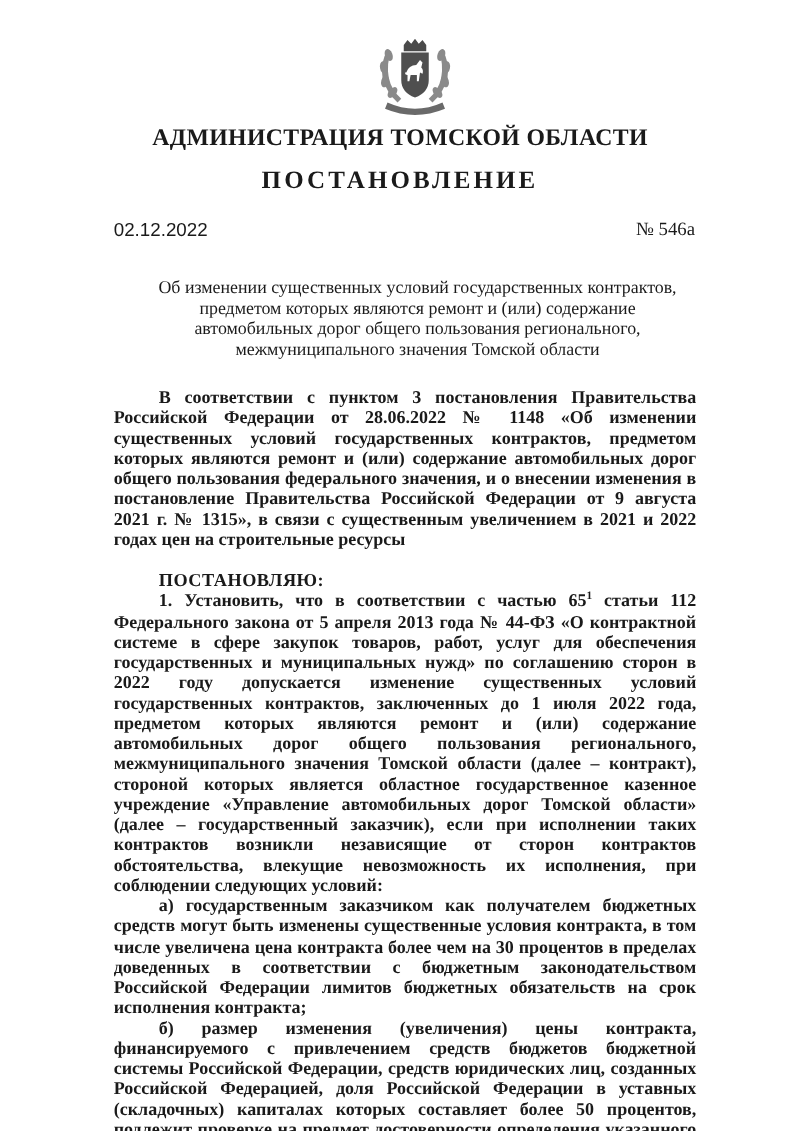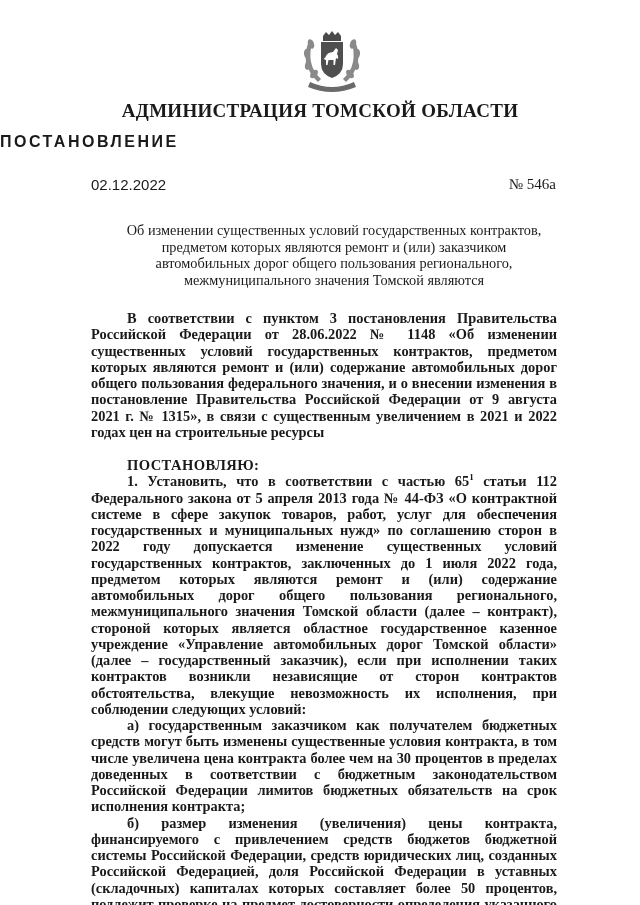--- a/index.html
+++ b/index.html
@@ -7,22 +7,22 @@
     width: 640px; height: 905px; position: relative; overflow: hidden;
     font-family: "DejaVu Serif", "Liberation Serif", serif;
     color: #1a1a1a;
   }
   .emblem { position: absolute; left: 296px; top: 30px; width: 72px; height: 62px; }
   .org-title {
     position: absolute; left: 0; width: 680px; top: 100px; text-align: center;
     font-family: "Liberation Serif", serif; font-weight: bold; font-size: 19px; letter-spacing: 0.3px;
   }
   .doc-type {
-    position: absolute; left: 0; width: 680px; top: 133px; text-align: left;
-    font-family: Liberation Sans, sans-serif; font-weight: bold; font-size: 16px; letter-spacing: 2.5px;
+    position: absolute; left: 0; width: 680px; top: 133px; text-align: center;
+    font-family: Liberation Serif, serif; font-weight: bold; font-size: 20px; letter-spacing: 2.5px;
   }
   .doc-date {
     position: absolute; left: 91px; top: 176px;
     font-family: Liberation Sans, sans-serif; font-size: 15px;
   }
   .doc-number {
     position: absolute; right: 84px; top: 176px;
     font-family: "Liberation Serif", serif; font-size: 15px; text-align: right;
   }
   .doc-subject {
@@ -68,23 +68,23 @@
   <path d="M29 28 q2 -6 8 -6 l3 -4 l2 2 l-1 4 q2 2 1 5 l-2 -1 l-1 7 h-1.5 l0 -5 h-5 l-1 5 h-1.5 l0 -5 q-2 0 -2 -2 z" fill="#ffffff"></path>
 </svg>
 
 <div class="org-title" style="width:640px;">АДМИНИСТРАЦИЯ ТОМСКОЙ ОБЛАСТИ</div>
 <div class="doc-type" style="width:640px;">ПОСТАНОВЛЕНИЕ</div>
 <div class="doc-date">02.12.2022</div>
 <div class="doc-number">№ 546а</div>
 
 <div class="doc-subject">
   <div>Об изменении существенных условий государственных контрактов,</div>
-  <div>предметом которых являются ремонт и (или) заказчиком</div>
+  <div>предметом которых являются ремонт и (или) содержание</div>
   <div>автомобильных дорог общего пользования регионального,</div>
-  <div>межмуниципального значения Томской являются</div>
+  <div>межмуниципального значения Томской области</div>
 </div>
 
 <div class="body-text">
   <p class="ind">В соответствии с пунктом 3 постановления Правительства Российской Федерации от 28.06.2022 № 1148 «Об изменении существенных условий государственных контрактов, предметом которых являются ремонт и (или) содержание автомобильных дорог общего пользования федерального значения, и о внесении изменения в постановление Правительства Российской Федерации от 9 августа 2021 г. № 1315», в связи с существенным увеличением в 2021 и 2022 годах цен на строительные ресурсы</p>
   <p class="decree">ПОСТАНОВЛЯЮ:</p>
   <p class="ind"><span>1. Установить, что в соответствии с частью 65</span><sup>1</sup><span> статьи 112 Федерального закона от 5 апреля 2013 года № 44-ФЗ «О контрактной системе в сфере закупок товаров, работ, услуг для обеспечения государственных и муниципальных нужд» по соглашению сторон в 2022 году допускается изменение существенных условий государственных контрактов, заключенных до 1 июля 2022 года, предметом которых являются ремонт и (или) содержание автомобильных дорог общего пользования регионального, межмуниципального значения Томской области (далее – контракт), стороной которых является областное государственное казенное учреждение «Управление автомобильных дорог Томской области» (далее – государственный заказчик), если при исполнении таких контрактов возникли независящие от сторон контрактов обстоятельства, влекущие невозможность их исполнения, при соблюдении следующих условий:</span></p>
   <p class="ind">а) государственным заказчиком как получателем бюджетных средств могут быть изменены существенные условия контракта, в том числе увеличена цена контракта более чем на 30 процентов в пределах доведенных в соответствии с бюджетным законодательством Российской Федерации лимитов бюджетных обязательств на срок исполнения контракта;</p>
   <p class="ind">б) размер изменения (увеличения) цены контракта, финансируемого с привлечением средств бюджетов бюджетной системы Российской Федерации, средств юридических лиц, созданных Российской Федерацией, доля Российской Федерации в уставных (складочных) капиталах которых составляет более 50 процентов, подлежит проверке на предмет достоверности определения указанного размера организацией, осуществляющей государственную экспертизу проектной документации, в случае изменения существенных условий контракта в связи с увеличением цен на строительные ресурсы;</p>
 </div>
 

